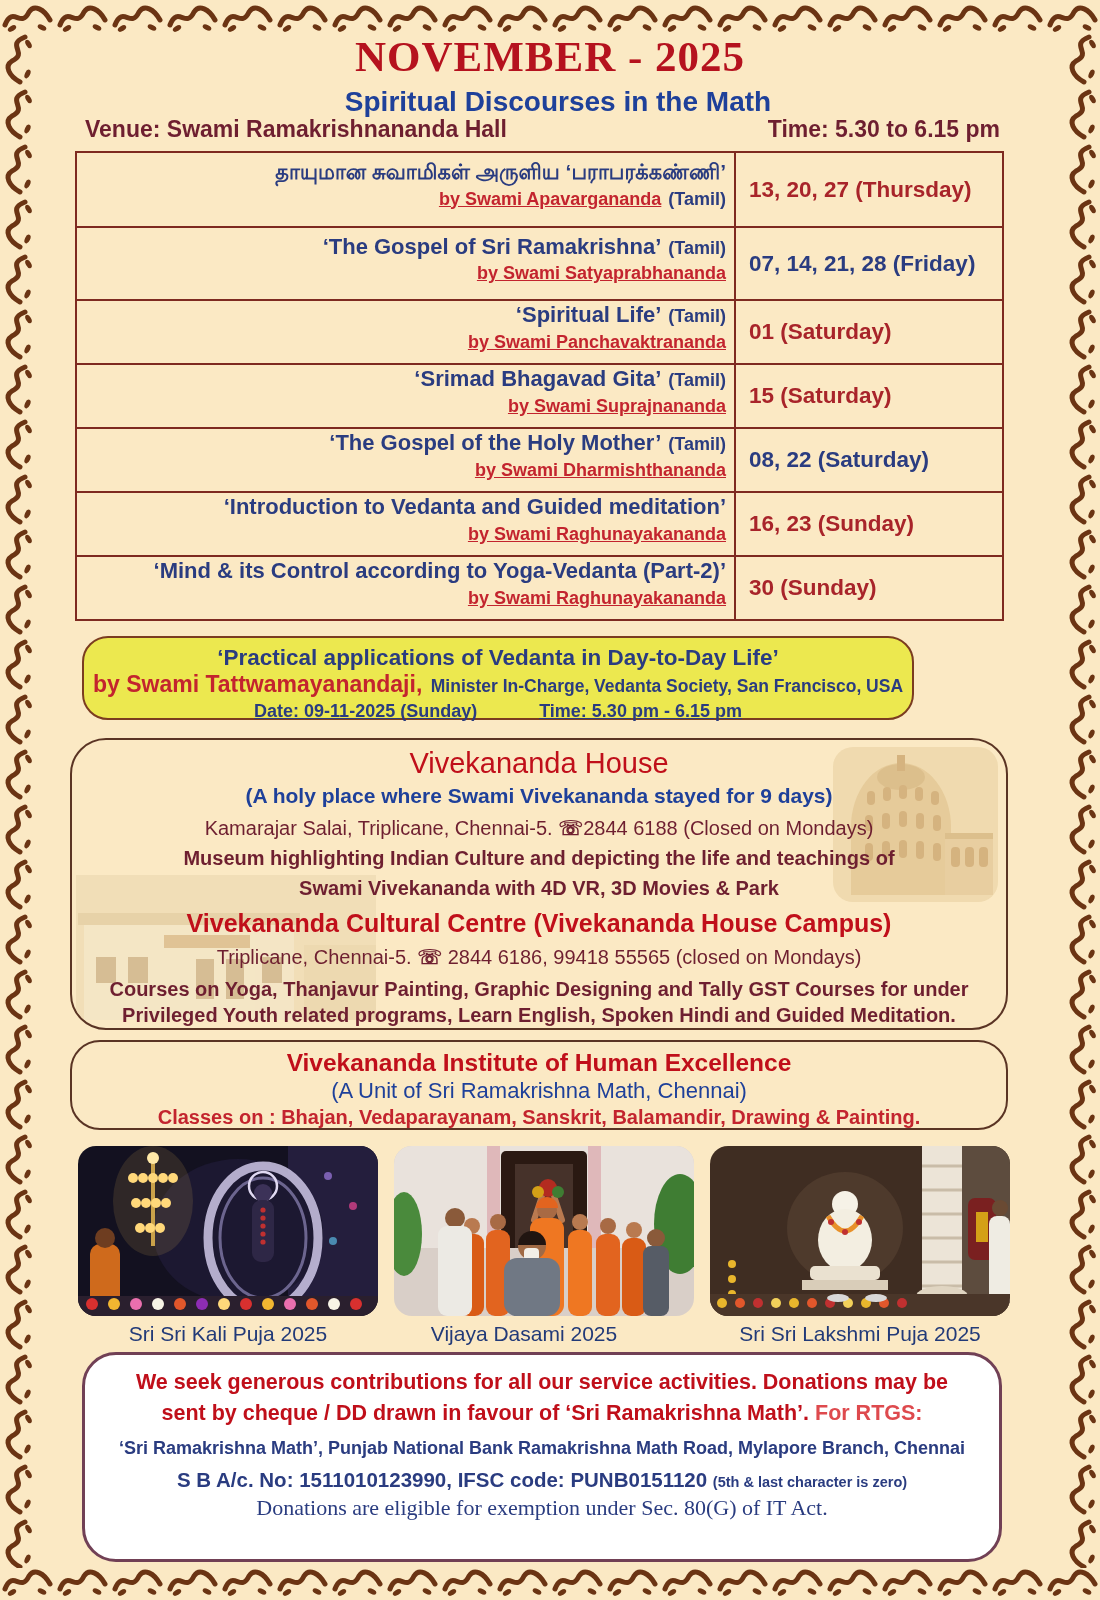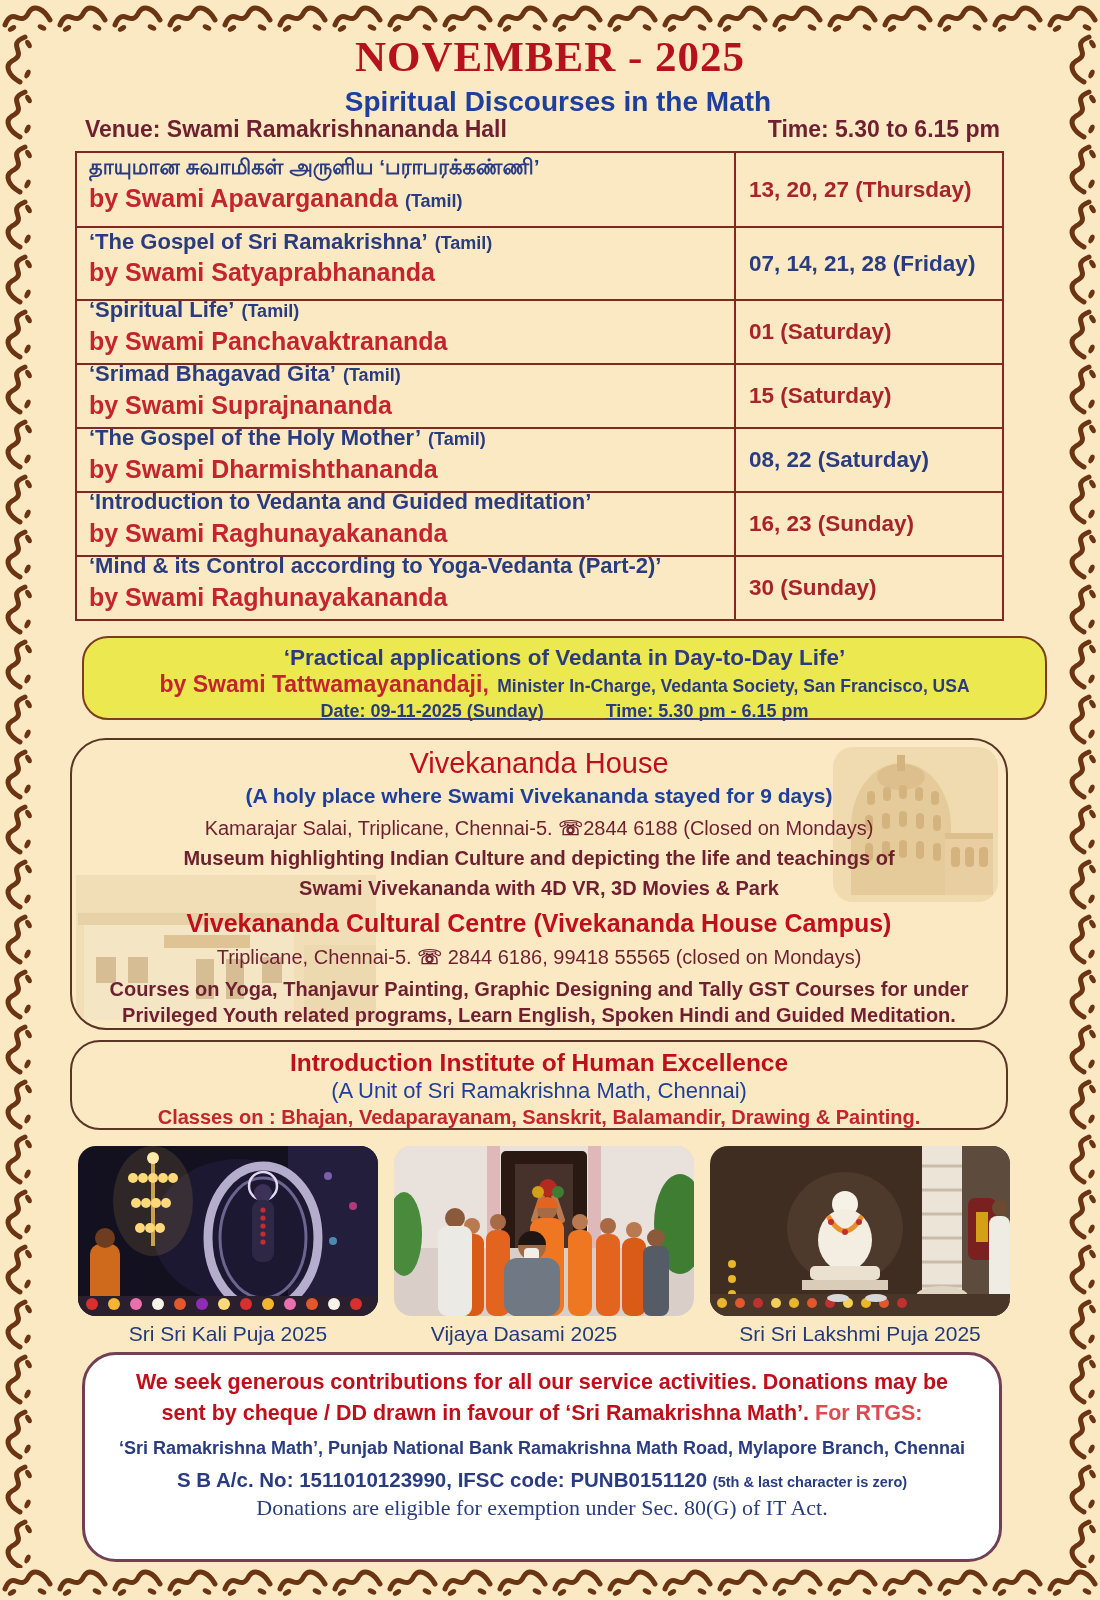--- a/index.html
+++ b/index.html
@@ -21,29 +21,29 @@
   .subtitle{position:absolute;top:86px;left:0;right:0;text-align:center;
     font-weight:bold;font-size:28px;color:var(--navy,#1e409a);margin-left:16px;}
   .venue-row{position:absolute;top:116px;left:85px;right:100px;display:flex;
     justify-content:space-between;font-weight:bold;font-size:23px;color:var(--maroon,#6e1f30);}
   
   .d-table{position:absolute;top:151px;left:75px;width:929px;
     border:2px solid var(--table-border,#7e2a20);box-sizing:border-box;}
   .t-row{display:flex;border-top:2px solid var(--table-border,#7e2a20);box-sizing:border-box;}
   .t-row:first-child{border-top:none;}
   .t-row.tall{height:73px;} .t-row.std{height:64px;}
-  .t-left{flex:1;padding:2px 8px 12px 12px;display:flex;flex-direction:column;justify-content:center;}
+  .t-left{flex:1;padding:2px 8px 12px 12px;display:flex;flex-direction:column;justify-content:center;text-align:right;}
   .t-right{width:268px;border-left:2px solid var(--table-border,#7e2a20);display:flex;
     align-items:center;padding-left:13px;font-weight:bold;font-size:22.5px;box-sizing:border-box;}
   .d-title{color:var(--ink-navy,#2a3c80);font-size:22px;font-weight:bold;line-height:1.35;}
   .d-title.tamil{font-size:21px;}
   .d-note{color:var(--ink-navy,#2a3c80);font-size:18px;font-weight:bold;margin-left:7px;}
-  .d-speaker{color:var(--speaker-red,#c3242e);font-size:25px;font-weight:bold;line-height:1.35;}
-  
-  .special{position:absolute;top:636px;left:82px;width:965px;height:84px;box-sizing:border-box;
+  .d-speaker{color:var(--speaker-red,#c3242e);font-size:18px;font-weight:bold;line-height:1.35;text-decoration:underline;}
+  
+  .special{position:absolute;top:636px;left:82px;width:832px;height:84px;box-sizing:border-box;
     background:var(--yellow-bg,#ece84f);border:2px solid var(--yellow-border,#7b3c20);
     border-radius:26px;text-align:center;padding-top:7px;}
   .sp-title{font-size:22.5px;font-weight:bold;color:var(--ink-navy,#2a3c80);}
   .sp-speaker{font-size:23px;font-weight:bold;color:var(--speaker-red,#c3242e);}
   .sp-role{font-size:17.5px;font-weight:bold;color:var(--ink-navy,#2a3c80);margin-left:4px;}
   .sp-when{font-size:18px;font-weight:bold;color:var(--ink-navy,#2a3c80);margin-top:3px;text-decoration:underline;}
   .sp-when .gap{display:inline-block;width:62px;}
   
   .house-box{position:absolute;top:738px;left:70px;width:938px;height:292px;box-sizing:border-box;
     border:2.5px solid var(--box-border,#5a3424);border-radius:36px;text-align:center;overflow:hidden;}
@@ -259,21 +259,21 @@
       <div class="vcc-title">Vivekananda Cultural Centre (Vivekananda House Campus)</div>
       <div class="vcc-addr">
         <span>Triplicane, Chennai-5. </span><span class="phone">☏</span><span> 2844 6186, 99418 55565 (closed on Mondays)</span>
       </div>
       <div class="vh-courses">Courses on Yoga, Thanjavur Painting, Graphic Designing and Tally  GST Courses for under</div>
       <div class="vh-courses" style="margin-top:0;">Privileged Youth related programs, Learn English, Spoken Hindi and Guided Meditation.</div>
     </div>
   </div>
 
   <div class="inst-box">
-    <div class="inst-title">Introduction Institute of Human Excellence</div>
+    <div class="inst-title">Vivekananda Institute of Human Excellence</div>
     <div class="inst-sub">(A Unit of Sri Ramakrishna Math, Chennai)</div>
     <div class="inst-classes">Classes on : Bhajan, Vedaparayanam, Sanskrit, Balamandir, Drawing &amp; Painting.</div>
   </div>
 
   <div class="photo photo-1">
     <svg viewBox="0 0 300 170" preserveAspectRatio="none">
       <rect width="300" height="170" fill="#131120"></rect>
       <rect x="210" y="0" width="90" height="150" fill="#241e3d"></rect>
       <circle cx="250" cy="30" r="4" fill="#7a5fb0"></circle>
         <circle cx="275" cy="60" r="4" fill="#b03a7a"></circle>

